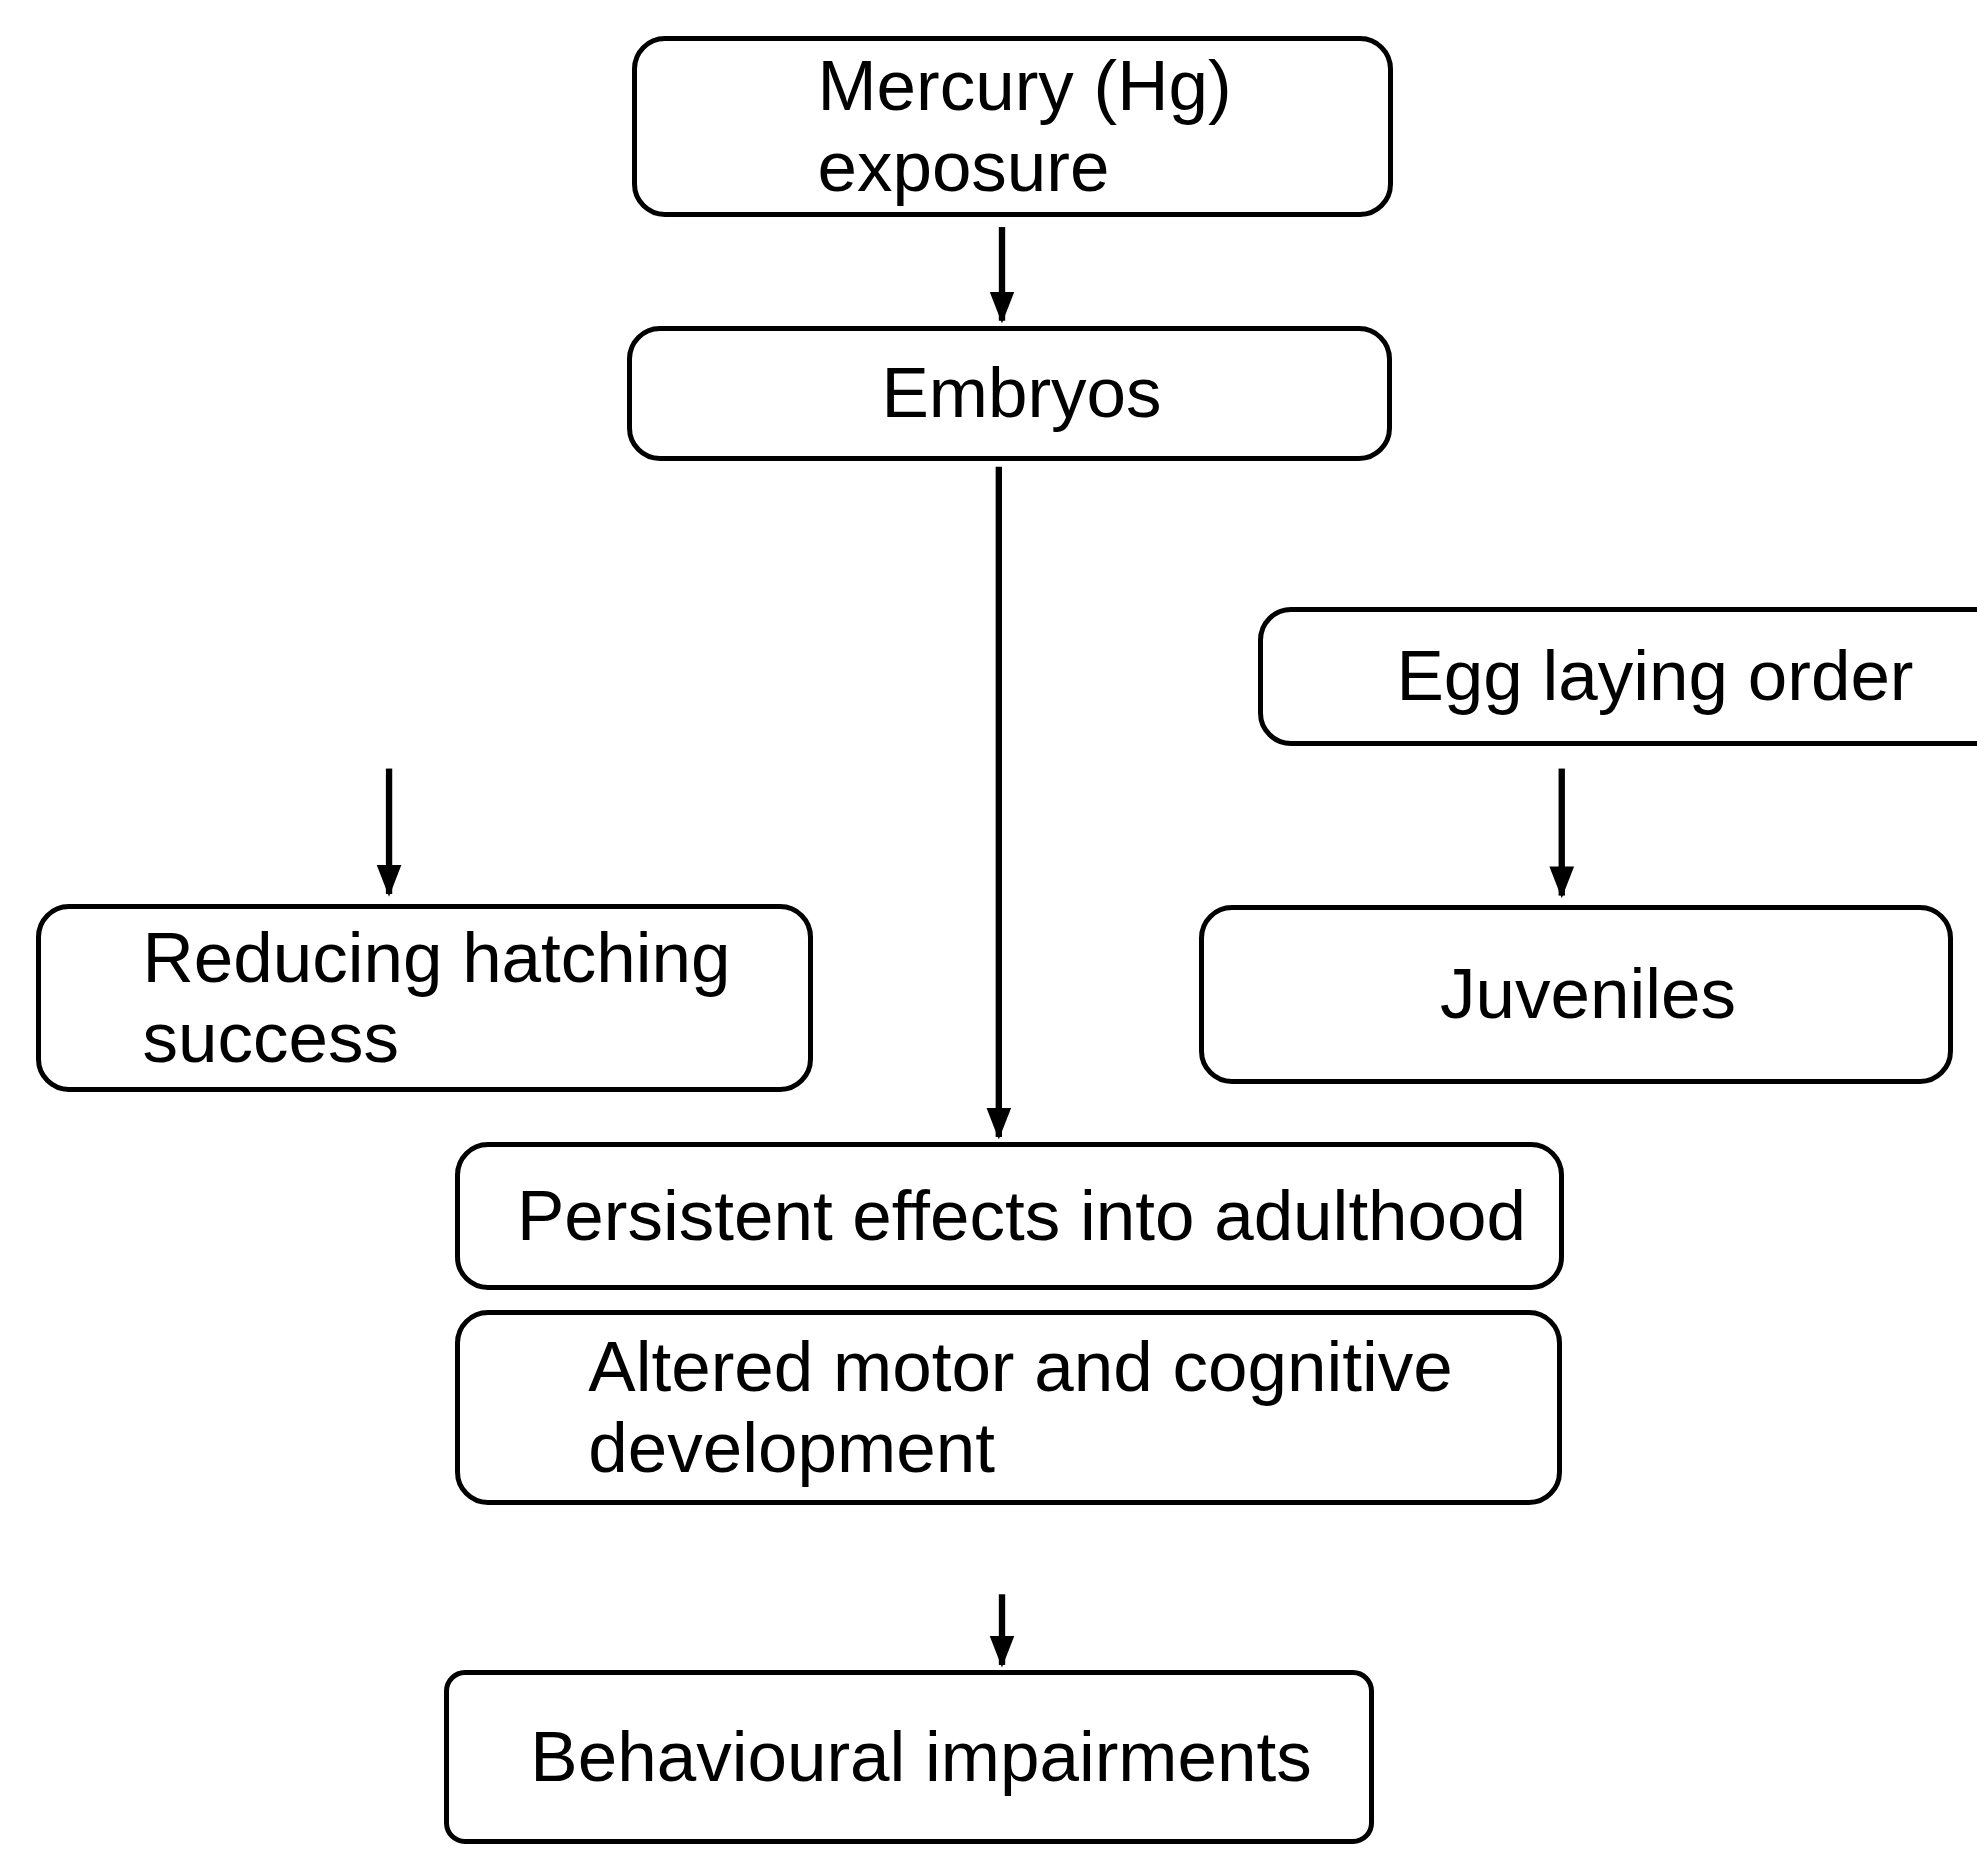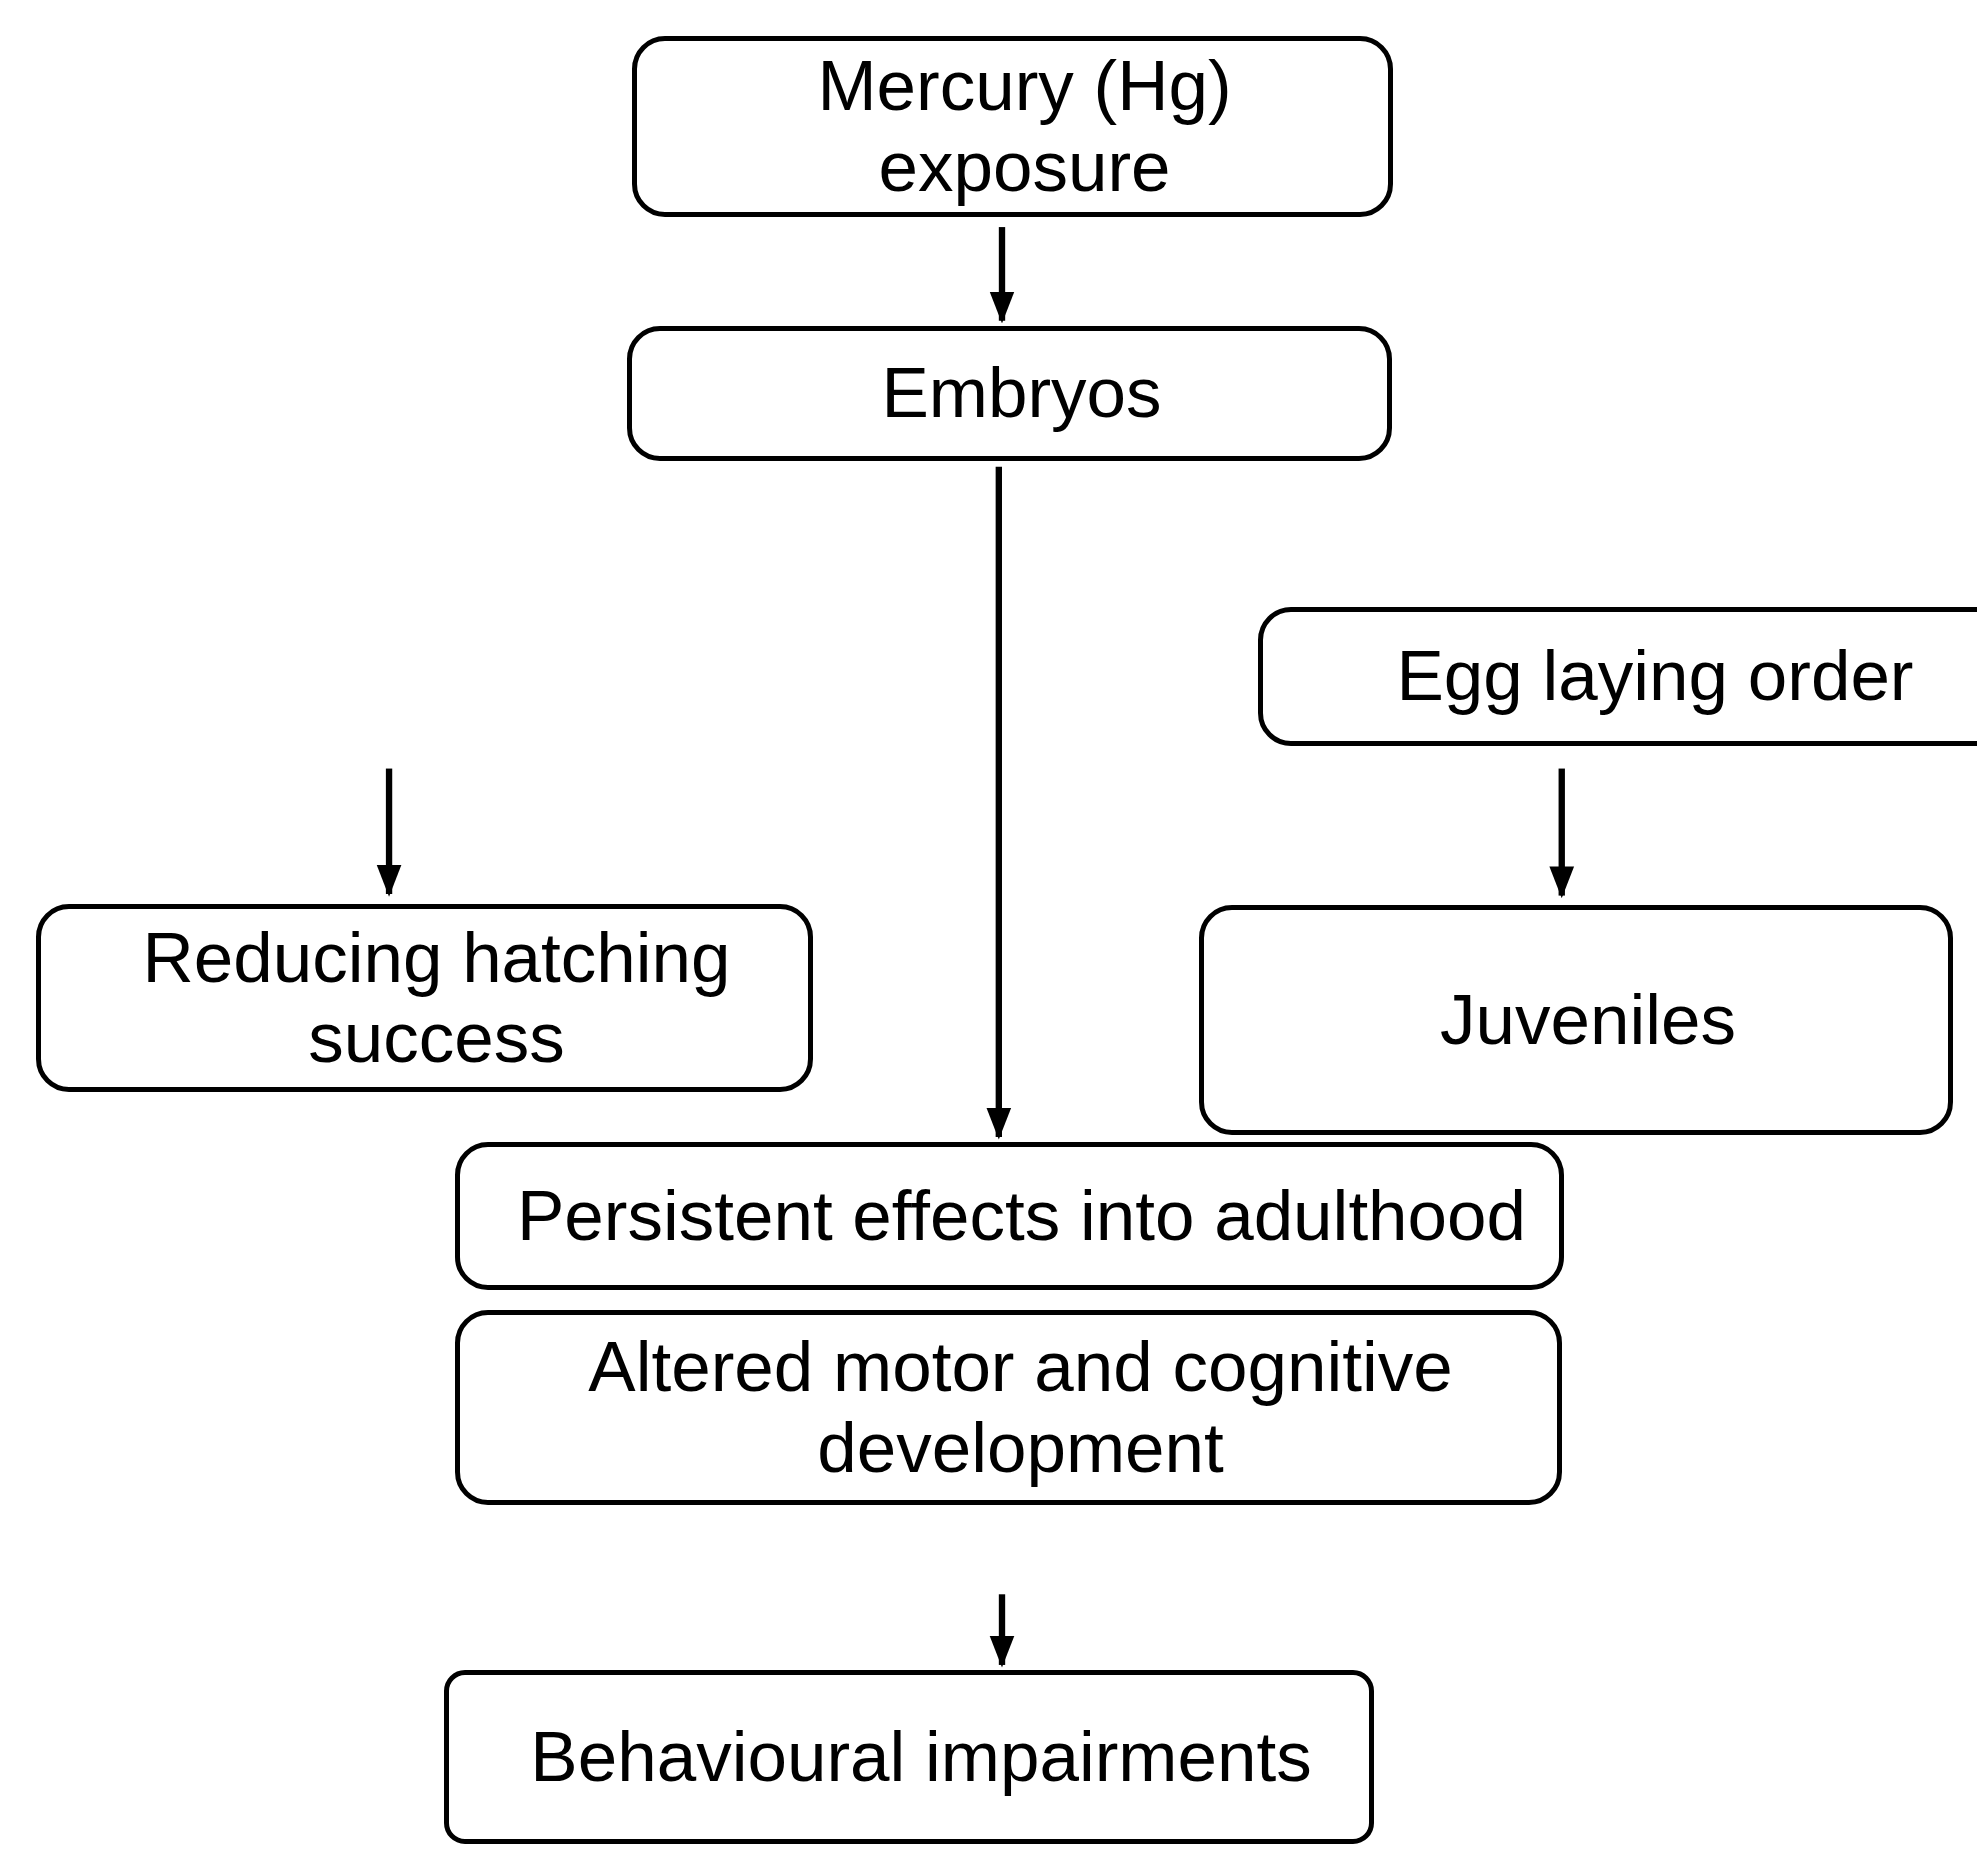--- a/index.html
+++ b/index.html
@@ -25,36 +25,35 @@
   }
   .node {
     position: absolute;
     box-sizing: border-box;
     border: 5.6px solid #000000;
     border-radius: 33px;
     background: #ffffff;
     display: flex;
     align-items: center;
     justify-content: center;
-    text-align: center;
     padding-left: 24px;
   }
   .node-label {
     font-size: 71px;
     line-height: 1.13;
     white-space: pre;
     color: #000000;
   }
   
   .n-mercury     { left: 632px;  top: 36px;   width: 761px;  height: 181px; }
   .n-embryos     { left: 627px;  top: 326px;  width: 765px;  height: 135px; }
   .n-maternal    { left: 32px;   top: 607px;  width: 766px;  height: 137px; }
   .n-egg-laying  { left: 1258px; top: 607px;  width: 770px;  height: 139px; }
   .n-reducing    { left: 36px;   top: 904px; width: 777px;  height: 188px; }
-  .n-juveniles   { left: 1199px; top: 905px; width: 754px;  height: 230px; }
+  .n-juveniles   { left: 1199px; top: 905px; width: 754px;  height: 179px; }
   .n-persistent  { left: 455px;  top: 1142px; width: 1109px; height: 148px; }
   .n-altered     { left: 455px;  top: 1310px; width: 1107px; height: 195px; }
   .n-behavioural { left: 444px;  top: 1670px; width: 930px; height: 174px; border-radius: 21px; }
 </style>
 </head>
 <body>
 
 <div class="canvas">
 
   <svg class="edges-layer" width="1977" height="1869" viewBox="0 0 2490 2354" xmlns="http://www.w3.org/2000/svg">

